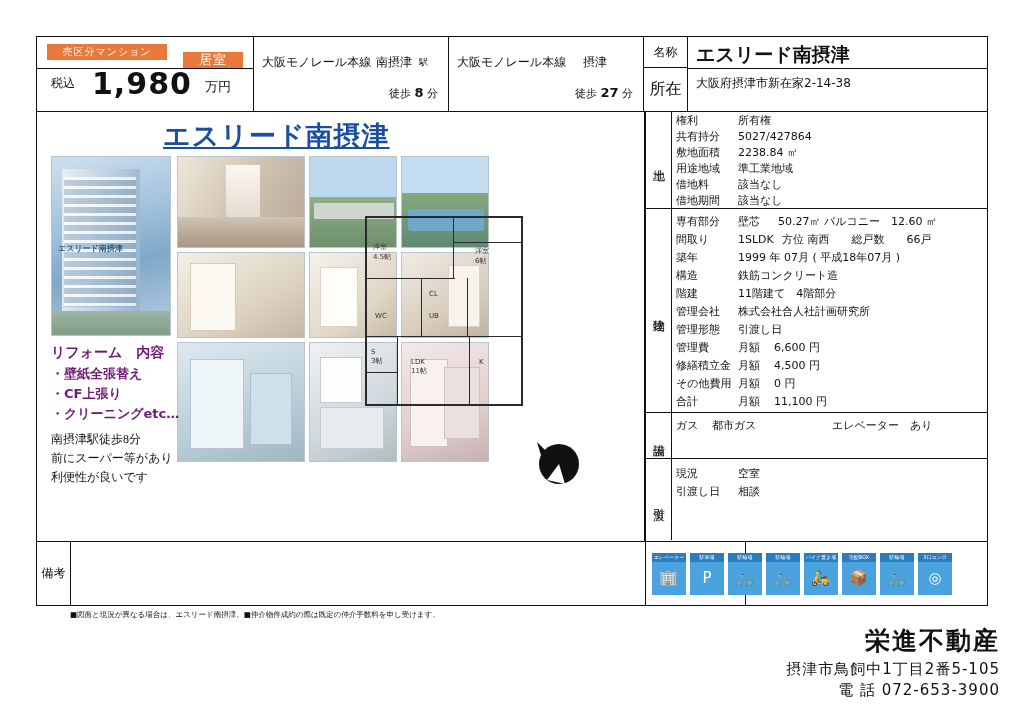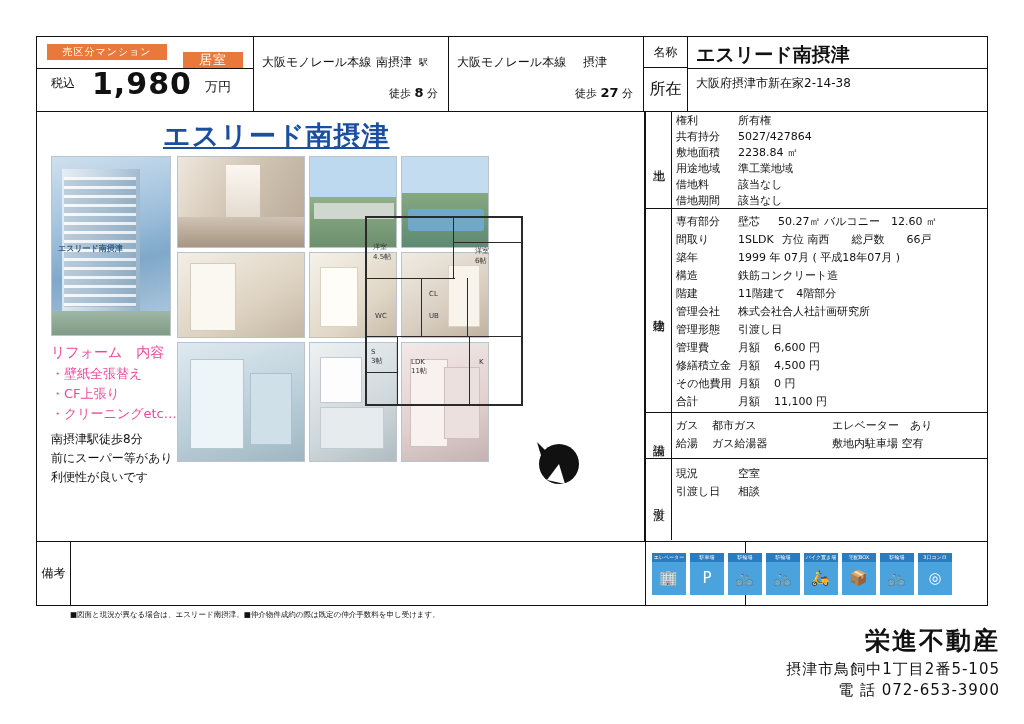--- a/index.html
+++ b/index.html
@@ -28,23 +28,23 @@
   .lbl-col{position:absolute;left:0;top:0;width:44px;height:100%;border-right:1.5px solid #111;box-sizing:border-box;}
   .lbl-nm{position:absolute;left:0;top:0;width:100%;height:31px;display:flex;align-items:center;justify-content:center;font-size:12px;border-bottom:1.5px solid #111;box-sizing:border-box;}
   .lbl-ad{position:absolute;left:0;top:31px;width:100%;bottom:0;display:flex;align-items:center;justify-content:center;font-size:16px;}
   .nm-val{position:absolute;left:52px;top:5px;font-size:19px;font-weight:bold;}
   .ad-val{position:absolute;left:52px;top:38px;font-size:12px;}
 
   
   #leftbox{position:absolute;left:36px;top:112px;width:609px;height:430px;border:1.5px solid #111;border-top:none;box-sizing:border-box;overflow:hidden;}
   .title-main{position:absolute;left:126px;top:6px;font-size:27px;font-weight:bold;color:#1a4fa0;text-decoration:underline;letter-spacing:1px;}
   .ph{position:absolute;box-sizing:border-box;border:1px solid #b9c4cc;overflow:hidden;}
-  .reform{position:absolute;left:14px;top:230px;font-size:13px;color:#ec4899;line-height:1.55;}
+  .reform{position:absolute;left:14px;top:230px;font-size:13px;color:#701a75;line-height:1.55;font-weight:bold;}
   .reform .r1{font-size:14px;}
-  .note{position:absolute;left:14px;top:318px;font-size:12px;line-height:1.6;color:#111;}
+  .note{position:absolute;left:14px;top:318px;font-size:12px;line-height:1.6;color:#111;font-family:Liberation Serif, serif;}
 
   
   #plan{position:absolute;left:320px;top:100px;width:185px;height:200px;}
   .pl{position:absolute;background:#2a2a2a;}
   .plan-t{position:absolute;font-size:7px;color:#333;}
 
   .compass{position:absolute;left:480px;top:320px;width:70px;height:60px;}
 
   
   #rt{position:absolute;left:645px;top:112px;width:343px;height:430px;border:1.5px solid #111;border-top:none;box-sizing:border-box;}
@@ -286,25 +286,20 @@
         <span class="rv">11,100 円</span>
       </div>
     <div class="sep-h" style="top:300px;"></div>
 
     <div class="grp" style="top:300px;height:46px;">設備</div>
     <div class="row" style="top:304px;height:18px;">
         <span style="width:36px;padding-left:4px">ガス</span>
         <span style="width:120px">都市ガス</span>
         <span class="rv">エレベーター　あり</span>
       </div>
-    <div class="row" style="top:322px;height:18px;">
-        <span style="width:36px;padding-left:4px">給湯</span>
-        <span style="width:120px">ガス給湯器</span>
-        <span class="rv">敷地内駐車場 空有</span>
-      </div>
     <div class="sep-h" style="top:346px;"></div>
 
     <div class="grp" style="top:346px;height:82px;">引渡</div>
     <div class="row" style="top:352px;height:18px;">
         <span class="rk">現況</span>
         <span class="rv">空室</span>
       </div>
     <div class="row" style="top:370px;height:18px;">
         <span class="rk">引渡し日</span>
         <span class="rv">相談</span>

